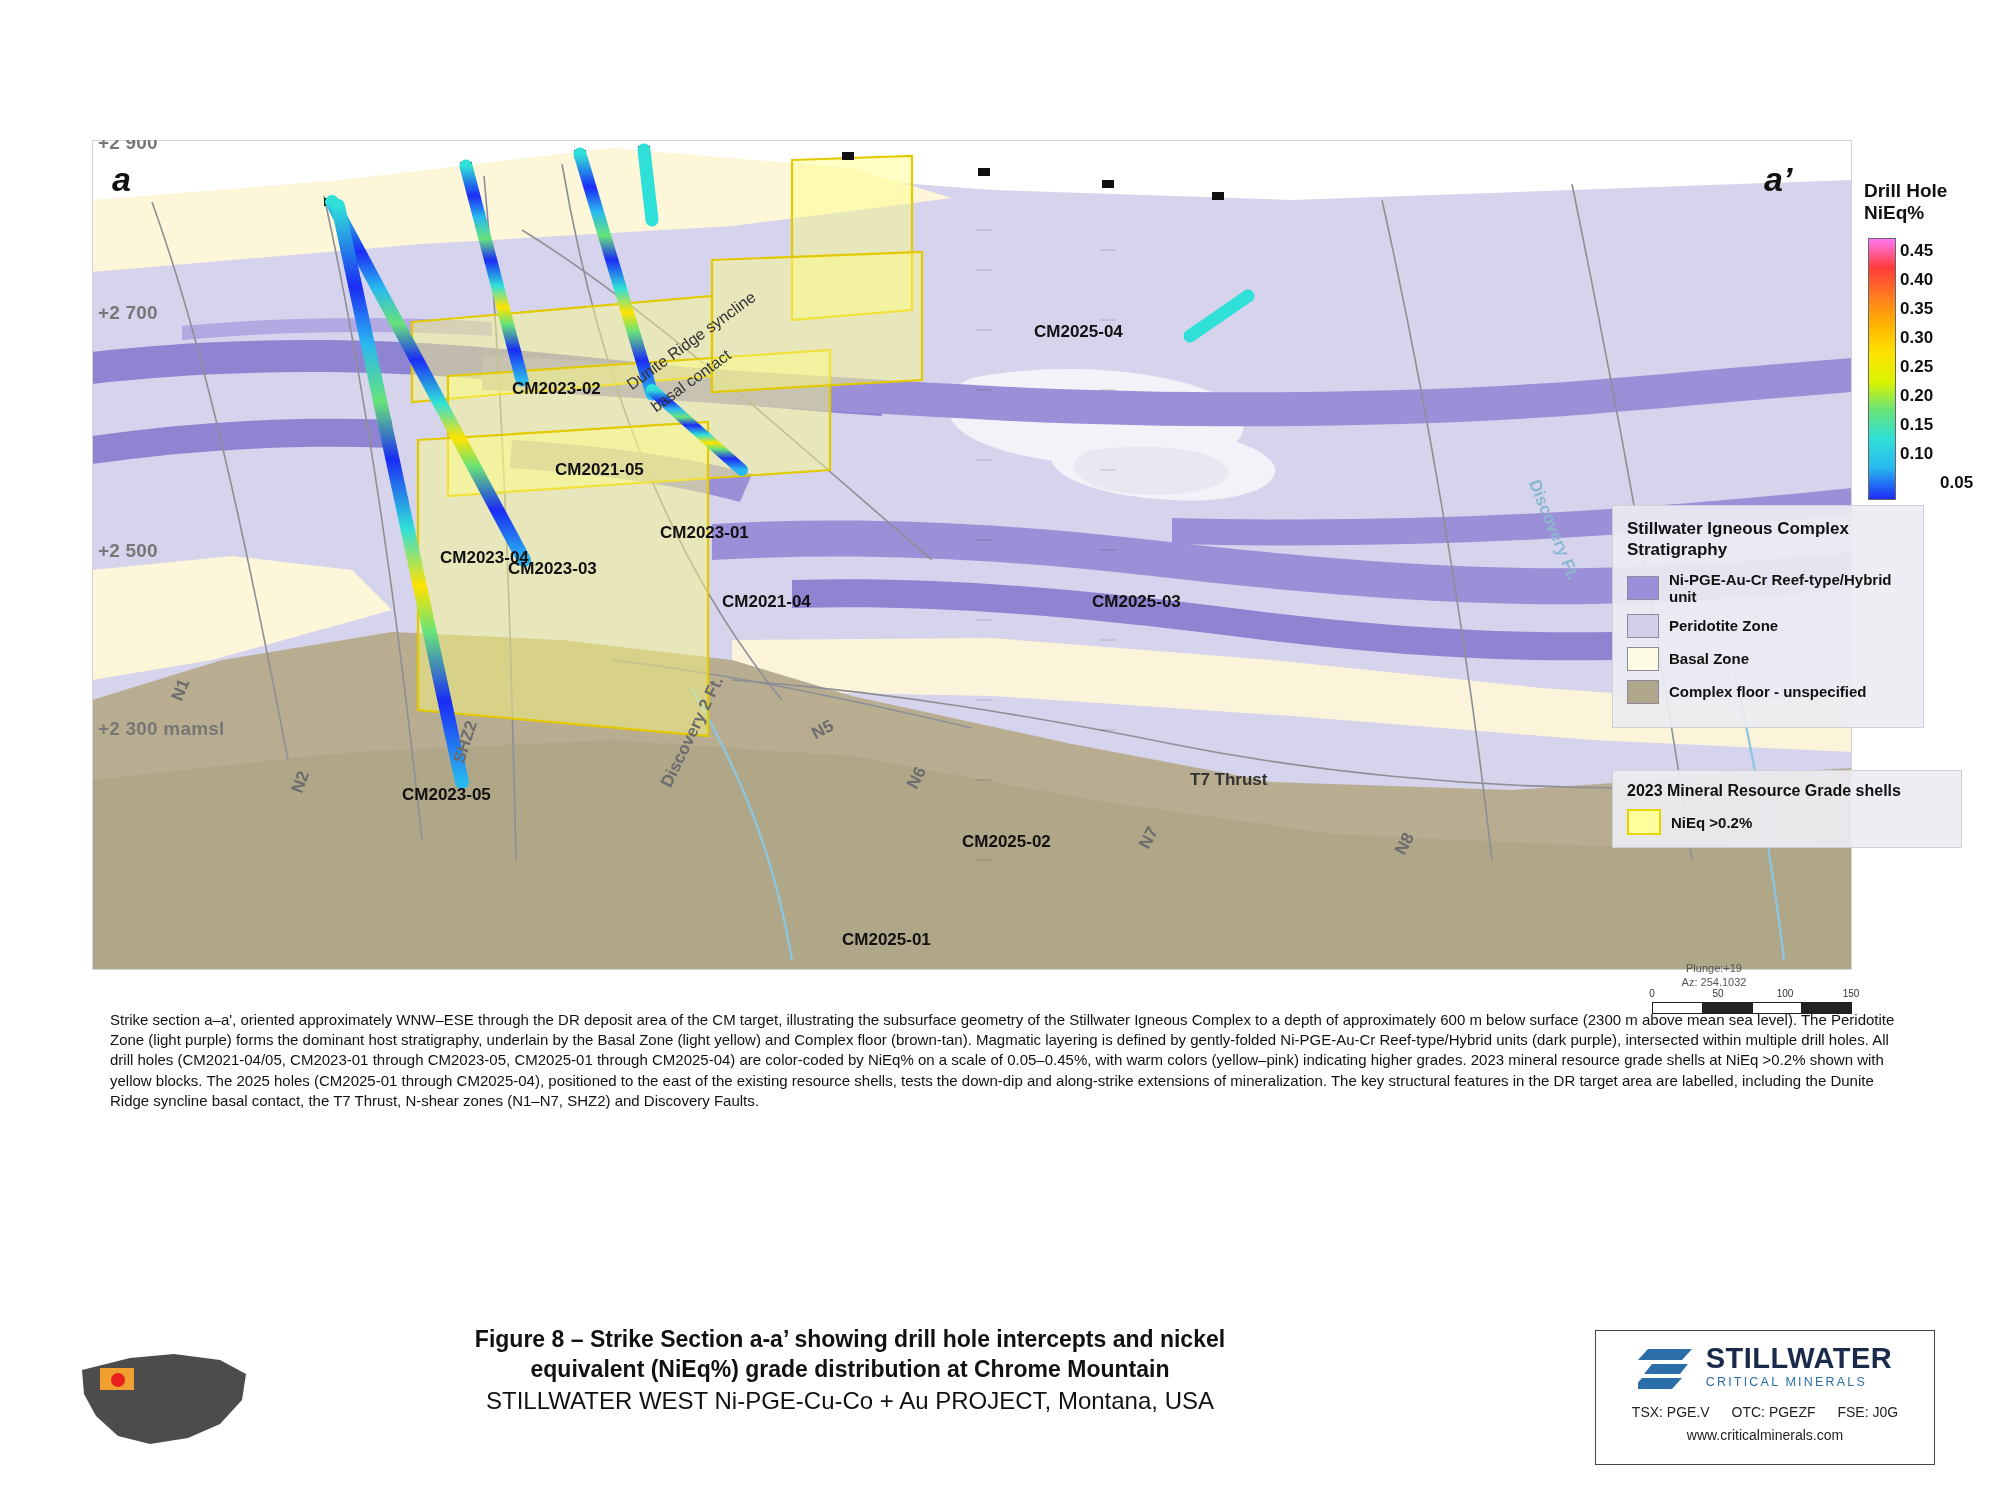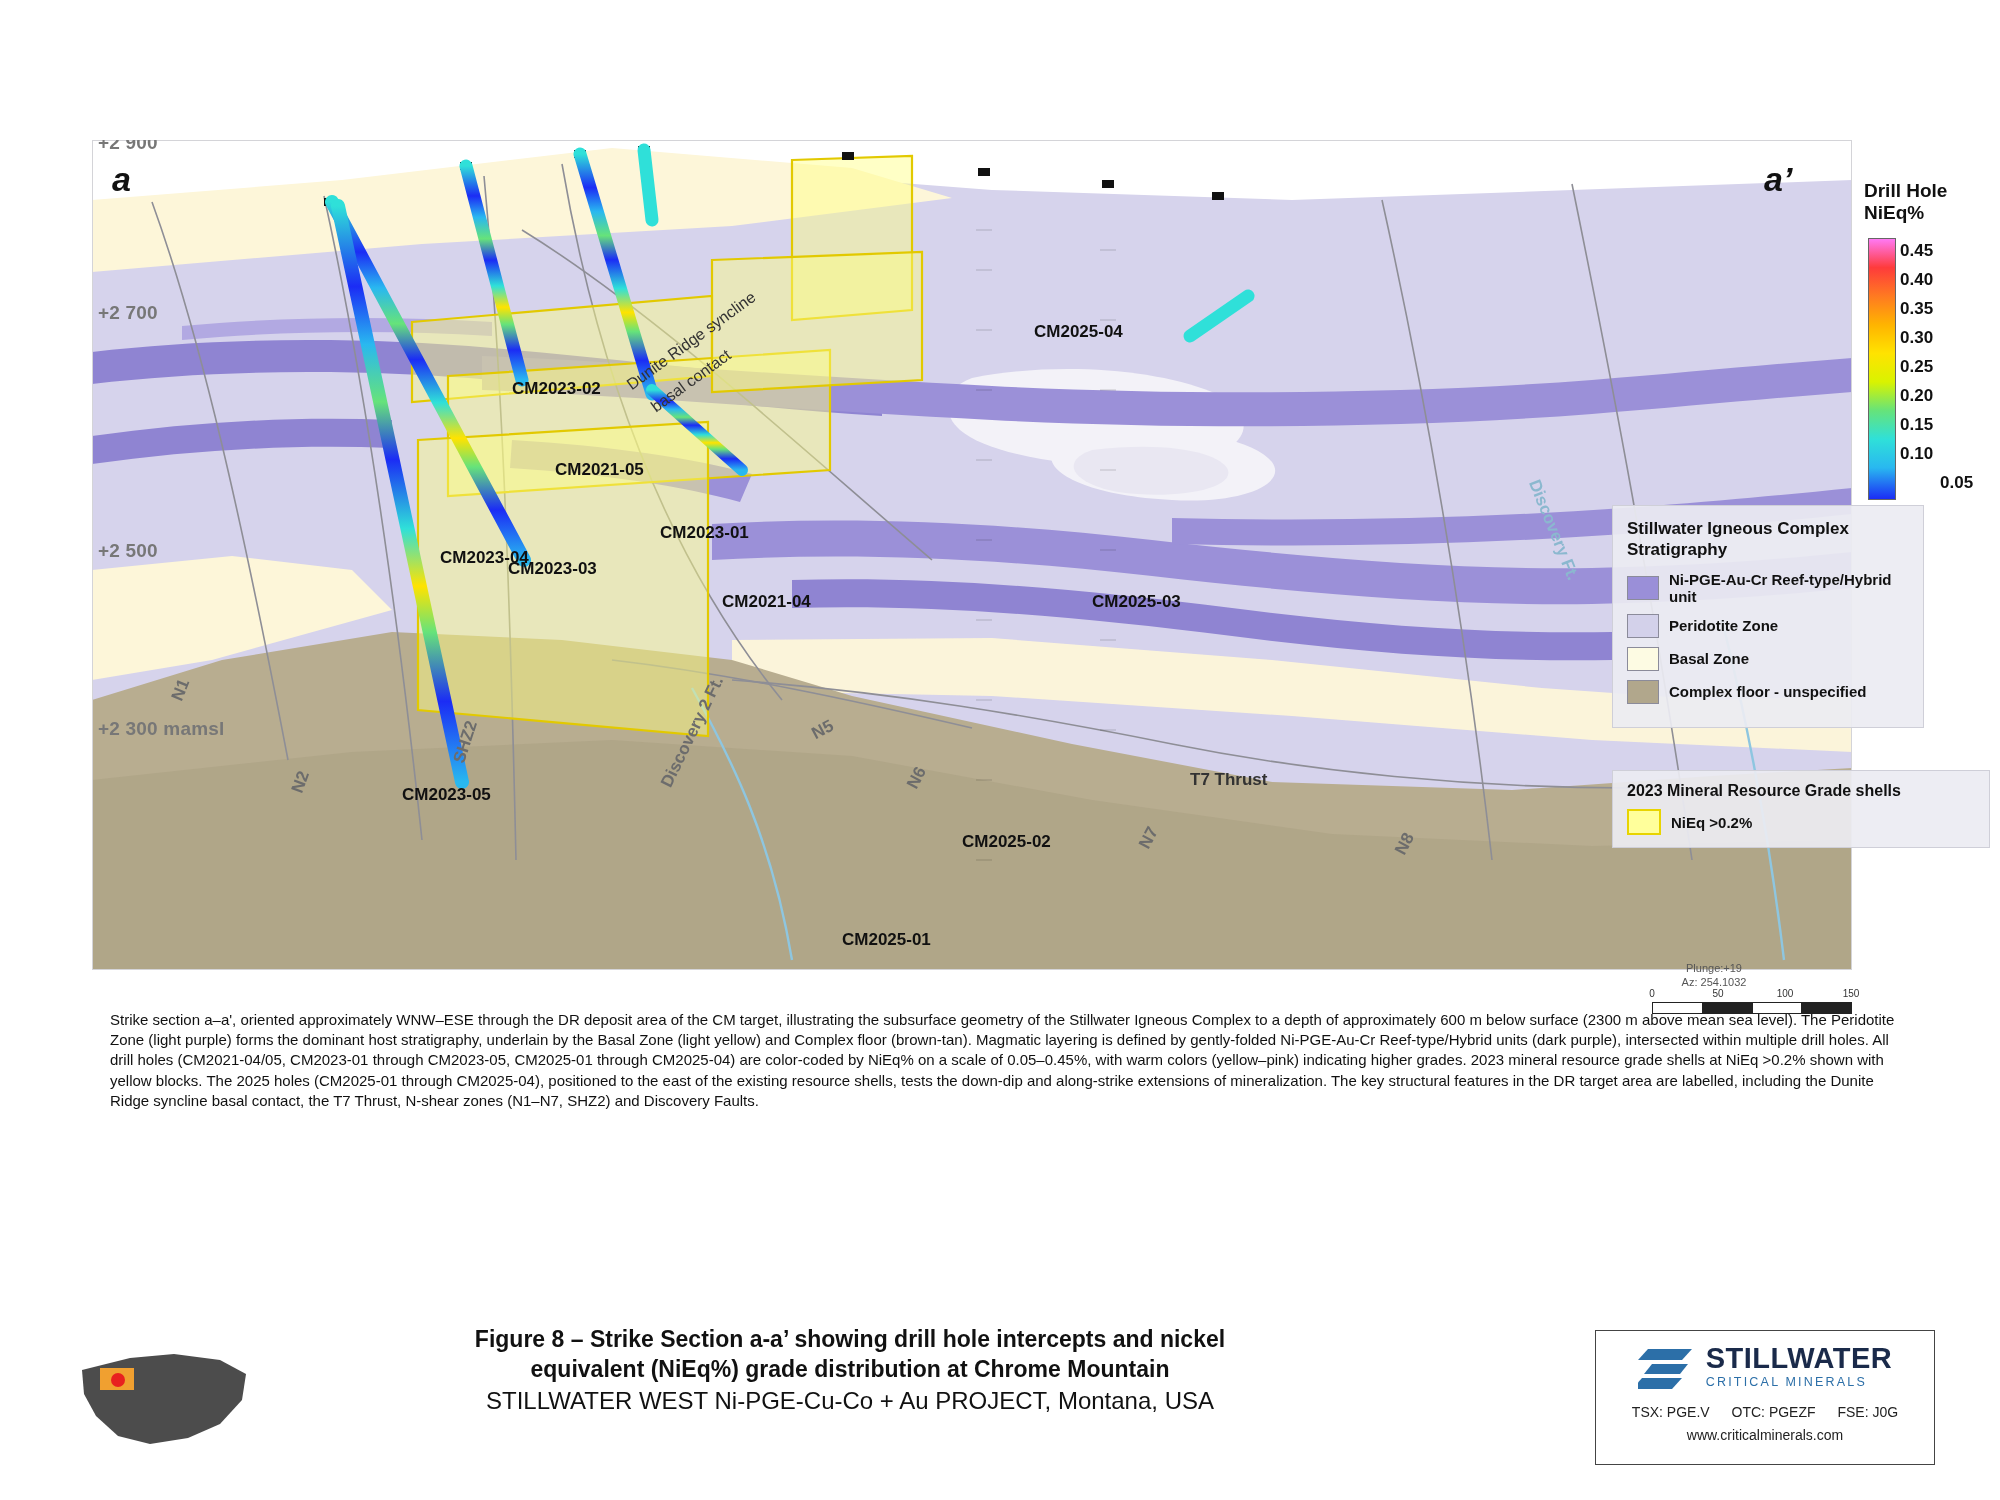--- a/index.html
+++ b/index.html
@@ -27,21 +27,21 @@
     background:linear-gradient(to bottom,#ff79f4 0%,#fe3b3b 11%,#ff7a21 22%,#ffb400 33%,#ffe300 44%,#d9f300 55%,#66e37a 66%,#2fe0d9 77%,#29b8f0 88%,#1b2cf5 100%);}
   #cbar .tick{position:absolute;left:36px;font-size:17px;font-weight:bold;color:#111;transform:translateY(-50%);}
 
   
   #stratlegend{position:absolute;left:1520px;top:365px;width:312px;background:rgba(236,236,242,.92);border:1px solid #cfcfd8;padding:12px 14px 14px 14px;box-sizing:border-box;}
   #stratlegend h4{margin:0 0 10px 0;font-size:17px;line-height:1.25;font-weight:bold;}
   .lgrow{display:flex;align-items:center;margin-bottom:9px;}
   .swatch{width:30px;height:22px;border:1px solid #8b8b9a;margin-right:10px;flex:none;}
   .lgtext{font-size:15px;font-weight:bold;}
 
-  #shelllegend{position:absolute;left:1520px;top:630px;width:378px;background:rgba(236,236,242,.92);border:1px solid #cfcfd8;padding:11px 14px 12px 14px;box-sizing:border-box;}
+  #shelllegend{position:absolute;left:1520px;top:630px;width:350px;background:rgba(236,236,242,.92);border:1px solid #cfcfd8;padding:11px 14px 12px 14px;box-sizing:border-box;}
   #shelllegend h4{margin:0 0 9px 0;font-size:16px;font-weight:bold;}
   .shellrow{display:flex;align-items:center;}
   .shellswatch{width:30px;height:22px;border:2px solid #e8d400;background:#ffff9b;margin-right:10px;flex:none;}
 
   
   #scalebar{position:absolute;left:1560px;top:848px;width:200px;}
   #sbnums{position:relative;height:14px;}
   #sbnums span{position:absolute;font-size:10px;color:#333;transform:translateX(-50%);}
   #sbbar{position:relative;height:10px;border:1px solid #222;display:flex;}
   #sbbar div{flex:1;border-right:1px solid #222;}

